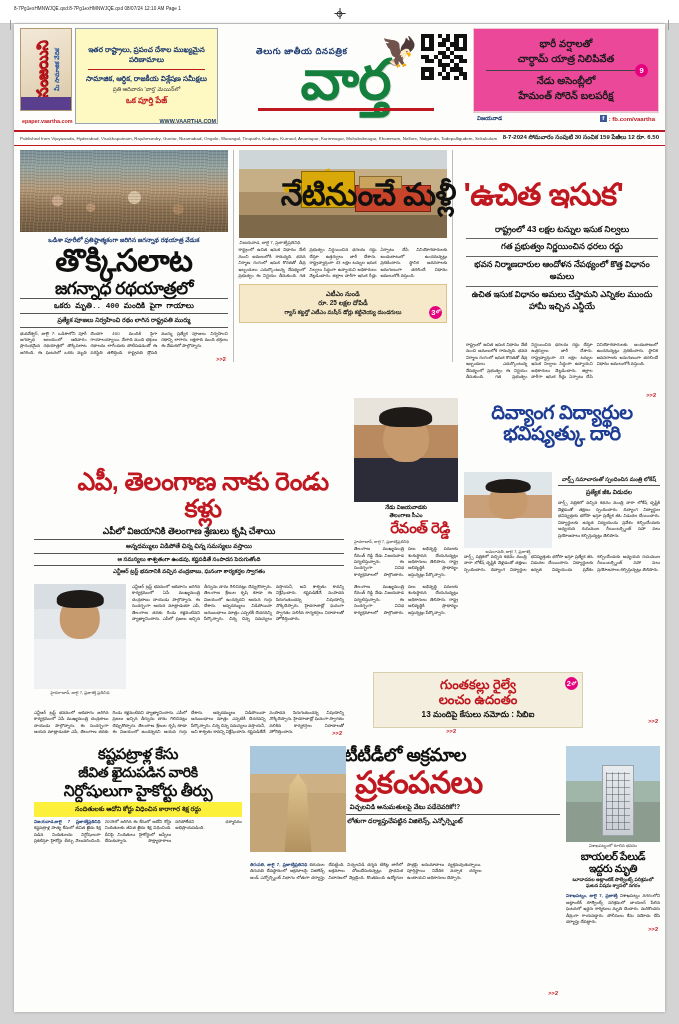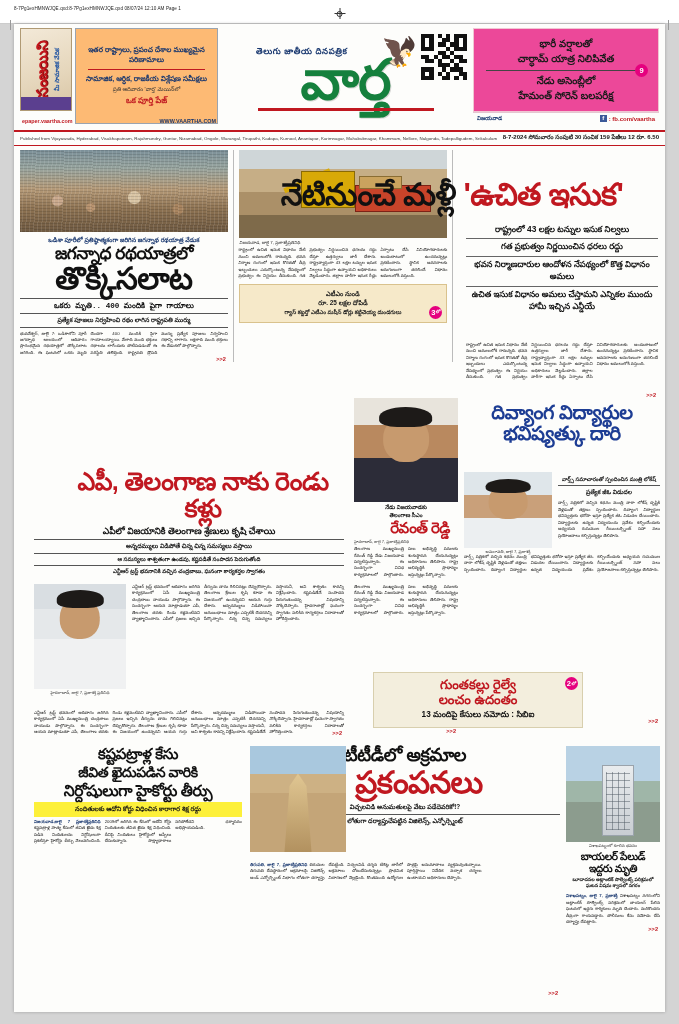--- a/index.html
+++ b/index.html
@@ -76,21 +76,21 @@
     margin-left: 1px;
   }
   .promo-cover-band {
     position: absolute; left: 0; bottom: 0; width: 100%; height: 13px;
     background: #5b3f8f;
   }
   .promo-box {
     flex: 1; border: .8px solid #9aa4b0;
     display: flex; flex-direction: column; align-items: center;
     justify-content: center; gap: 2px; padding: 3px 2px;
-    background: #fdba74;
+    background: #fef9c3;
   }
   .promo-l1 { font-size: 7.2px; color: #17366e; font-weight: bold; line-height: 1.45; text-align: center; }
   .promo-div { width: 86%; height: .8px; background: #c01820; margin: 1.5px 0; }
   .promo-l2 { font-size: 7.2px; color: #17366e; font-weight: bold; line-height: 1.45; text-align: center; }
   .promo-l3 { font-size: 5.6px; color: #333; text-align: center; line-height: 1.4; }
   .promo-l4 { font-size: 8px; color: #c01820; font-weight: bold; }
   .promo-urls {
     position: absolute; left: 0; bottom: 0; width: 100%;
     display: flex; justify-content: space-between; padding: 0 2px;
   }
@@ -551,22 +551,22 @@
     <div class="imprint-right">8-7-2024 సోమవారం సంపుటి 30 సంచిక 159 పేజీలు 12   రూ. 6.50</div>
   </div>
 
   <div class="content">
 
     <div class="row1">
 
       <div class="col-a">
         <div class="photo crowd"></div>
         <div class="kicker">ఒడిశా పూరీలో ప్రతిష్ఠాత్మకంగా జరిగిన జగన్నాథ రథయాత్ర వేడుక</div>
+        <div class="h-lg h-ja2">తొక్కిసలాట</div>
         <div class="h-lg h-ja1">జగన్నాధ రథయాత్రలో</div>
-        <div class="h-lg h-ja2">తొక్కిసలాట</div>
         <div class="sub-line rule-t rule-b">ఒకరు మృతి.. 400 మందికి పైగా గాయాలు</div>
         <div class="sub-line small rule-b">ప్రత్యేక పూజలు నిర్వహించి రథం లాగిన రాష్ట్రపతి ముర్ము</div>
         <div class="body-txt c3" style="margin-top:3px;">భువనేశ్వర్, జులై 7: ఒడిశాలోని పూరీ జగన్నాధ ఆలయంలో ఆదివారం ప్రారంభమైన రథయాత్రలో తొక్కిసలాట జరిగింది. ఈ ఘటనలో ఒకరు మృతి చెందగా 400 మందికి పైగా గాయాలయ్యాయి. వేలాది మంది భక్తులు రథాలను లాగేందుకు పోటీపడడంతో ఈ పరిస్థితి తలెత్తింది. రాష్ట్రపతి ద్రౌపది ముర్ము ప్రత్యేక పూజలు నిర్వహించి రథాన్ని లాగారు. లక్షలాది మంది భక్తులు ఈ వేడుకలో పాల్గొన్నారు.</div>
         <div class="cont-arrow">&gt;&gt;2</div>
       </div>
 
       <div class="vline"></div>
 
       <div class="col-b">
         <div class="photo excavator">

